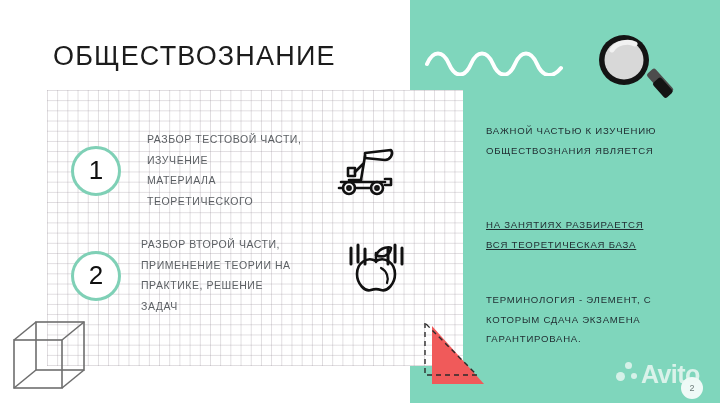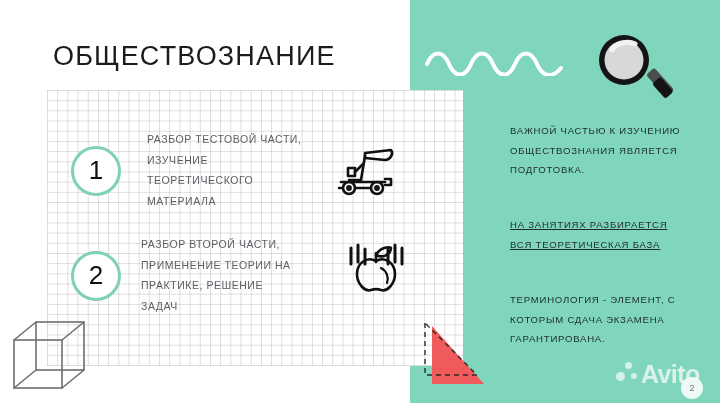--- a/index.html
+++ b/index.html
@@ -77,21 +77,21 @@
   
   .para{
     position:absolute;left:486px;width:218px;
     font-size:9.6px;letter-spacing:0.75px;color:#1f2b30;
     line-height:19.5px;text-transform:uppercase;
     text-align:justify;
   }
   #para1{top:121px;}
   #para2{top:215px;text-decoration:underline;}
   #para3{top:290px;}
-  .para div{white-space:nowrap;margin-left:24px;}
+  .para div{white-space:nowrap;}
 
   
   .wave{position:absolute;left:425px;top:48px;}
 
   
   .magnifier{position:absolute;left:590px;top:28px;}
 
   
   .icon-catapult{position:absolute;left:335px;top:146px;}
   
@@ -164,22 +164,22 @@
       <path d="M22 22 C 26 15, 38 12, 45 16" stroke="#f2f2f2" stroke-width="5" stroke-linecap="round" fill="none"></path>
     </svg>
   </div>
 
   <div class="num-circle" id="circle1">
     <span>1</span>
   </div>
   <div class="item-text" id="item1-text">
     <div>РАЗБОР ТЕСТОВОЙ ЧАСТИ,</div>
     <div>ИЗУЧЕНИЕ</div>
+    <div>МАТЕРИАЛА</div>
     <div>ТЕОРЕТИЧЕСКОГО</div>
-    <div>МАТЕРИАЛА</div>
   </div>
 
   <div class="icon-catapult">
     <svg width="62" height="52" viewBox="0 0 62 52" fill="none" stroke="#111111" stroke-width="2.6" stroke-linecap="round" stroke-linejoin="round">
       <path d="M30 7 L56 4 C 59 8, 55 14, 50 14 L30 12 Z" fill="none"></path>
       <path d="M30 10 L26 34"></path>
       <path d="M26 34 L14 34"></path>
       <path d="M13 22 L20 22 L20 30 L13 30 Z"></path>
       <path d="M20 26 L28 18"></path>
       <path d="M6 36 L50 36"></path>
@@ -214,21 +214,20 @@
       <path d="M20 11 L20 26" stroke-width="3"></path>
       <path d="M43 11 L43 26" stroke-width="3"></path>
       <path d="M50 7 L50 24" stroke-width="3"></path>
       <path d="M57 10 L57 26" stroke-width="3"></path>
     </svg>
   </div>
 
   <div class="para" id="para1">
     <div>ВАЖНОЙ ЧАСТЬЮ К ИЗУЧЕНИЮ</div>
     <div>ОБЩЕСТВОЗНАНИЯ  ЯВЛЯЕТСЯ</div>
-    <div>ПОДГОТОВКА.</div>
   </div>
   <div class="para" id="para2">
     <div>НА  ЗАНЯТИЯХ  РАЗБИРАЕТСЯ</div>
     <div>ВСЯ  ТЕОРЕТИЧЕСКАЯ  БАЗА</div>
   </div>
   <div class="para" id="para3">
     <div>ТЕРМИНОЛОГИЯ - ЭЛЕМЕНТ, С</div>
     <div>КОТОРЫМ  СДАЧА  ЭКЗАМЕНА</div>
     <div>ГАРАНТИРОВАНА.</div>
   </div>

